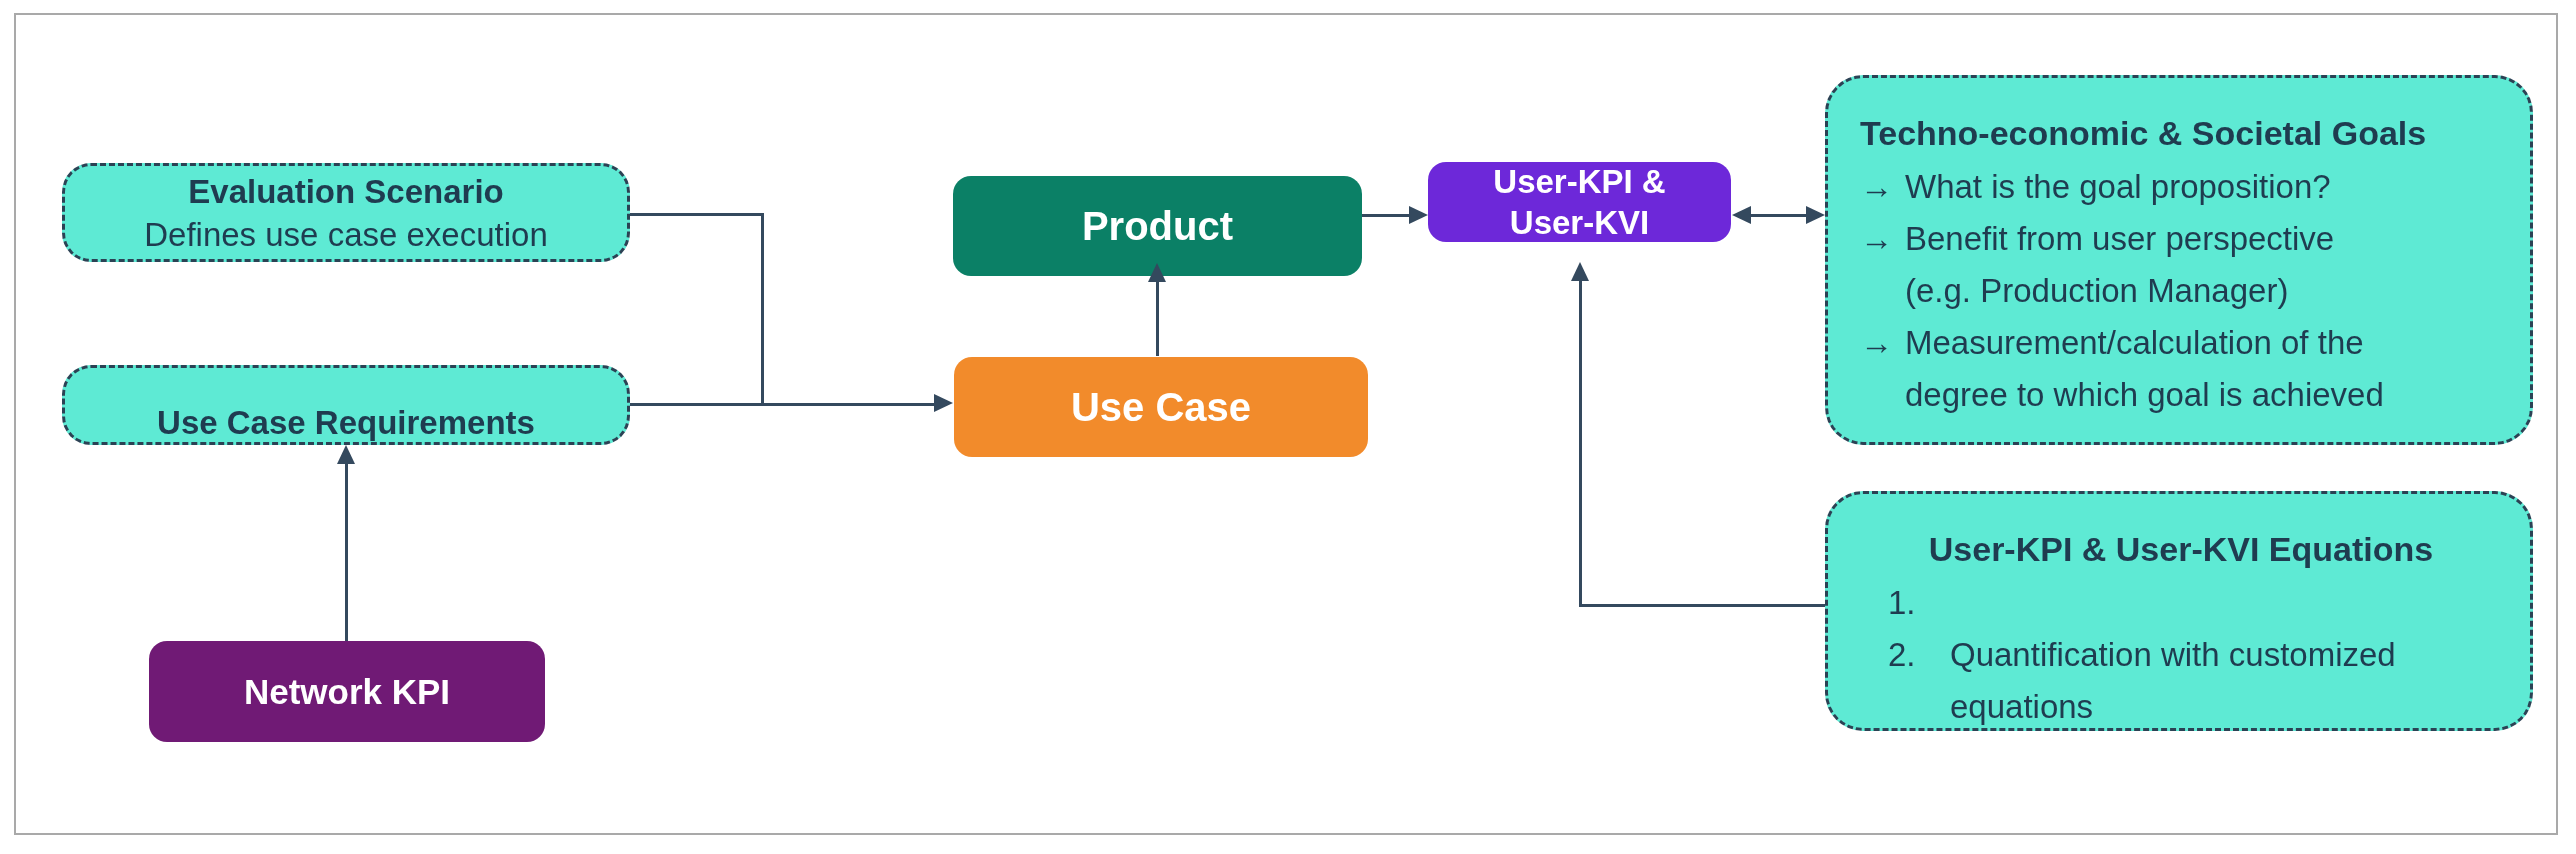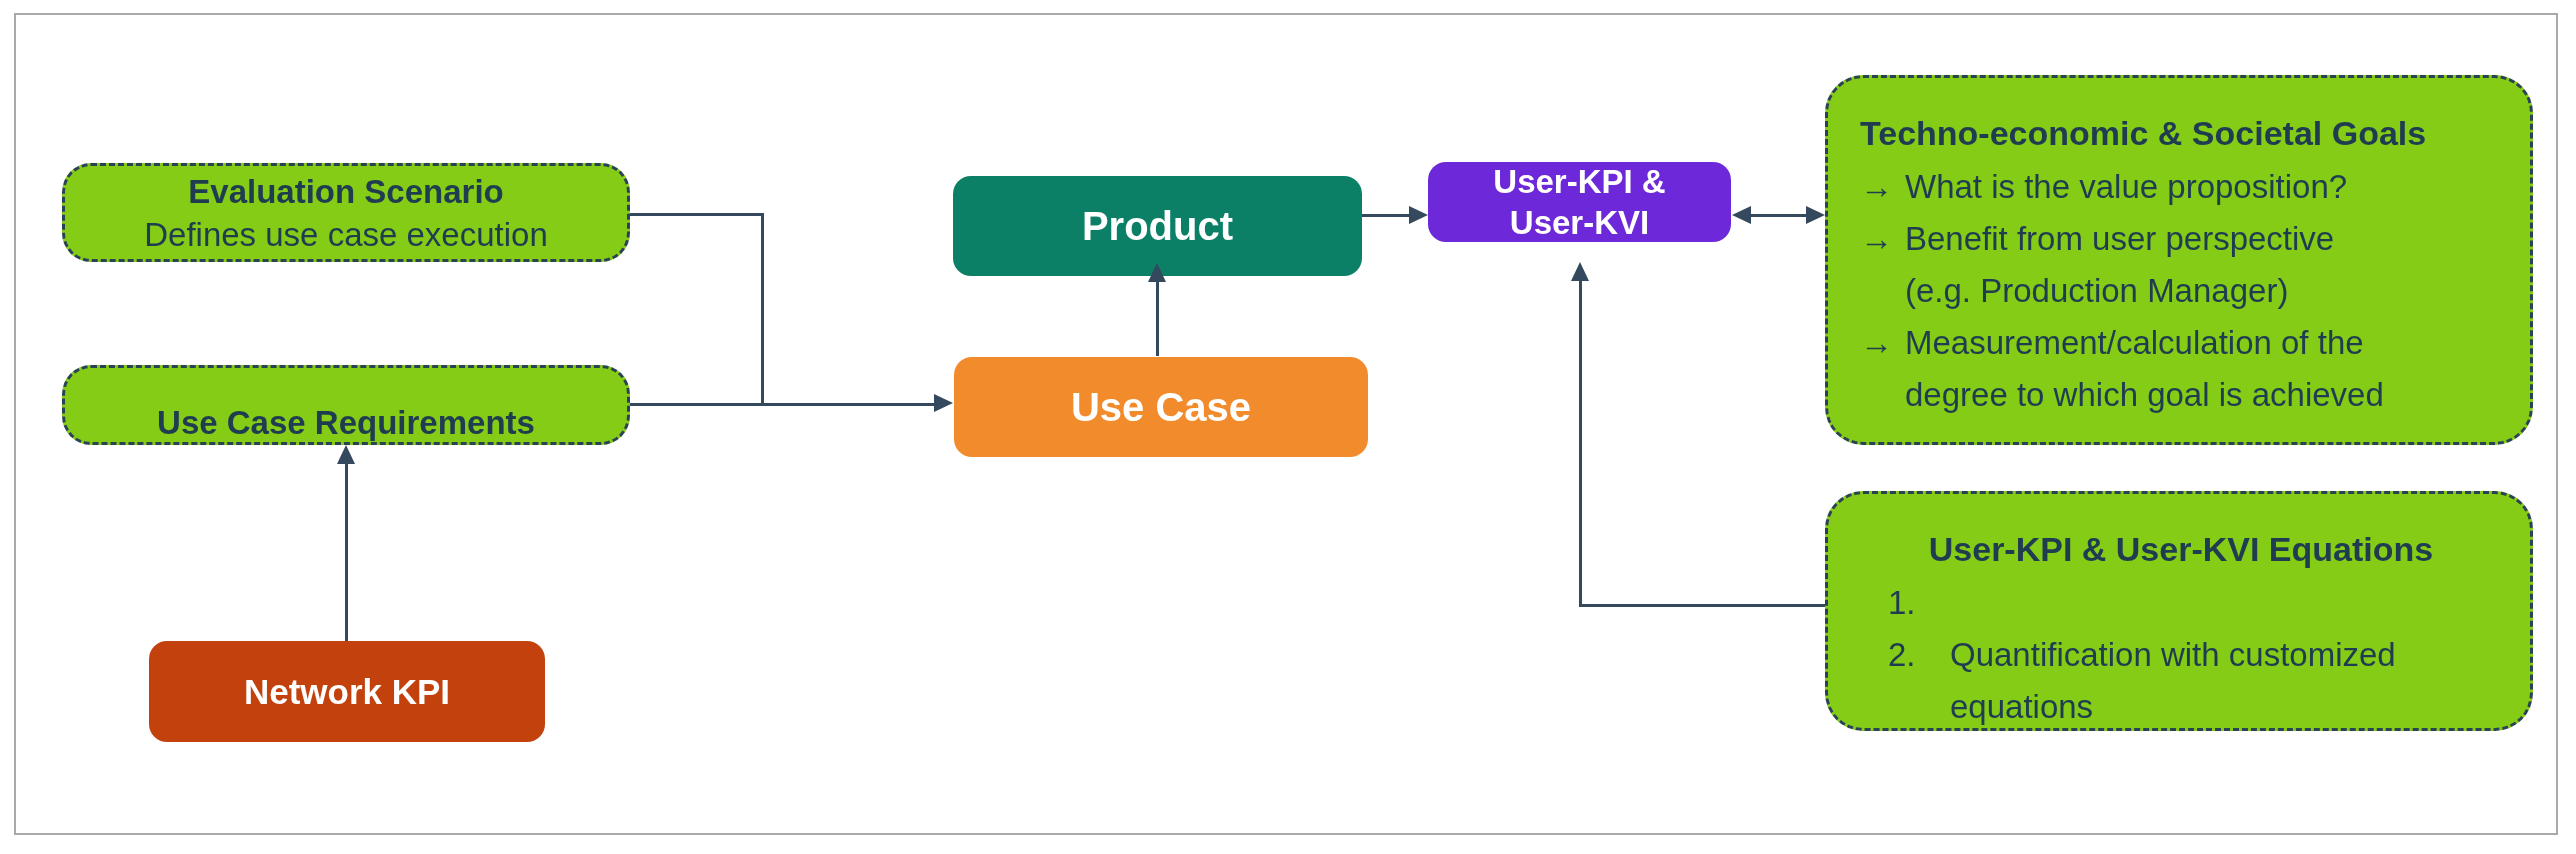--- a/index.html
+++ b/index.html
@@ -6,21 +6,21 @@
   #canvas{
     position:relative;width:2576px;height:855px;background:#ffffff;overflow:hidden;
     font-family:"Liberation Sans","DejaVu Sans",sans-serif;color:#1f3c50;
   }
   .frame{
     position:absolute;left:14px;top:12.6px;width:2544px;height:822px;
     border:2.1px solid #a9a9a9;box-sizing:border-box;
   }
   .dashed-box{
     position:absolute;border:3.5px dashed #2b4254;border-radius:29px;box-sizing:border-box;
-    background:#84cc16;
+    background:#5eead4;
   }
   .solid-box{
     position:absolute;border-radius:18px;box-sizing:border-box;color:#ffffff;
     display:flex;align-items:center;justify-content:center;text-align:center;
     font-weight:bold;
   }
   .center-col{display:flex;flex-direction:column;align-items:center;justify-content:center;text-align:center;height:100%;}
   .bold{font-weight:bold;}
   .line{display:block;}
   
@@ -50,21 +50,21 @@
       <span>Defines use case execution</span>
     </div>
   </div>
 
   <div class="dashed-box" style="left:62px;top:365px;width:568px;height:80px;">
     <div class="center-col" style="font-size:33px;justify-content:flex-end;">
       <span class="bold">Use Case Requirements</span>
     </div>
   </div>
 
-  <div class="solid-box" style="left:149px;top:641px;width:396px;height:101px;background:#c2410c;font-size:35px;">
+  <div class="solid-box" style="left:149px;top:641px;width:396px;height:101px;background:#701a75;font-size:35px;">
     <span>Network KPI</span>
   </div>
 
   <div class="solid-box" style="left:953px;top:176px;width:409px;height:100px;background:#0b8066;font-size:40px;">
     <span>Product</span>
   </div>
 
   <div class="solid-box" style="left:954px;top:357px;width:414px;height:100px;background:#f28b2b;font-size:40px;">
     <span>Use Case</span>
   </div>
@@ -74,21 +74,21 @@
       <span class="line">User-KPI &amp;</span>
       <span class="line">User-KVI</span>
     </span>
   </div>
 
   <div class="dashed-box info" style="left:1825px;top:75px;width:708px;height:370px;">
     <h3>Techno-economic &amp; Societal Goals</h3>
     <div class="bullet-row">
       <span class="bullet-marker">→</span>
       <span>
-        <span class="line">What is the value proposition?</span>
+        <span class="line">What is the goal proposition?</span>
       </span>
     </div>
     <div class="bullet-row">
       <span class="bullet-marker">→</span>
       <span>
         <span class="line">Benefit from user perspective</span>
         <span class="line">(e.g. Production Manager)</span>
       </span>
     </div>
     <div class="bullet-row">

